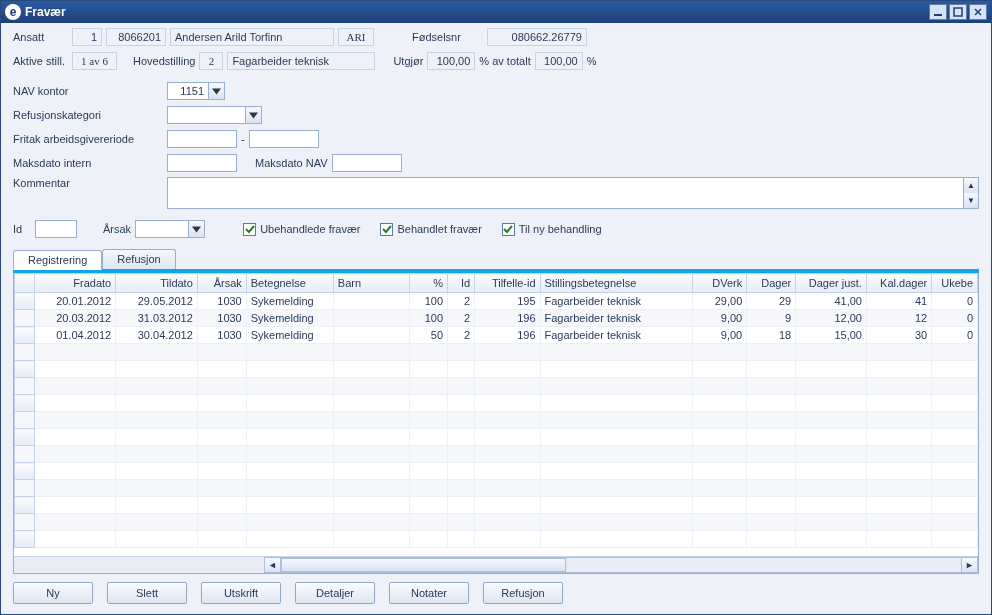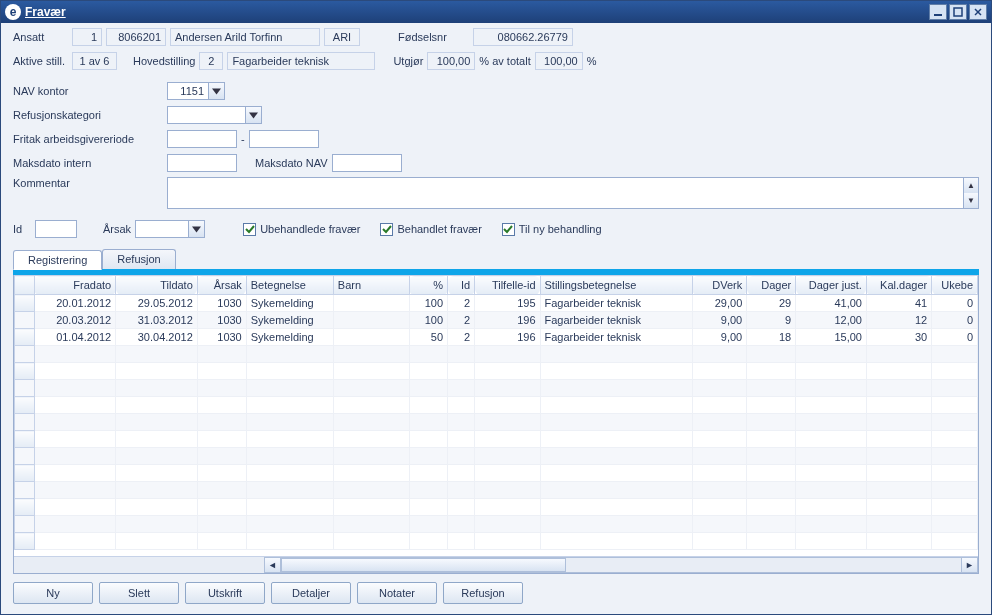--- a/index.html
+++ b/index.html
@@ -33,21 +33,21 @@
   background: #fff;
   border-radius: 50%;
   display: inline-flex;
   align-items: center;
   justify-content: center;
   margin-right: 4px;
   color:#1e4078;
   font-weight:bold;
   font-size:12px;
 }
-.titlebar .title-text { flex: 1; text-decoration: underline; }
+.titlebar .title-text { flex: 1; }
 .titlebar .winbtns { display: flex; gap: 2px; }
 .winbtn {
   width: 18px; height: 16px;
   background: #d6e3f4;
   border: 1px solid #607ea8;
   display: flex; align-items: center; justify-content: center;
   font-size: 10px; cursor: pointer;
   color:#1e4078;
 }
 .winbtn svg { width:10px; height:10px; }
@@ -66,21 +66,21 @@
   border:1px solid #9aaed0;
   height:18px;
   padding:1px 4px;
   font-size:11px;
   color:#2a3a5a;
   display:inline-flex;
   align-items:center;
 }
 .field.ro { background:#eef2f8; border:1px solid #c6d2e8;}
 .field.right { justify-content:flex-end; }
-.field.center { justify-content:center;}
+.field.center { justify-content:center;font-family:Liberation Serif, serif;}
 .select {
   display:inline-flex; align-items:center; background:#fff; border:1px solid #9aaed0; height:18px;
 }
 .select .sel-val { padding:0 4px; min-width:40px; text-align:right;}
 .select .sel-btn {
   width:16px; height:16px;
   border-left:1px solid #9aaed0;
   background:linear-gradient(to bottom,#f6f9fe,#d8e3f2);
   display:flex;align-items:center;justify-content:center;
 }
@@ -89,21 +89,21 @@
   width:13px;height:13px;border:1px solid #5a7aa8;background:#fff;
   display:flex;align-items:center;justify-content:center;
 }
 .chk .box svg{ width:10px;height:10px;}
 .comment-wrap{ flex:1; display:flex; position:relative;}
 .comment {
   flex:1; height:32px; background:#fff; border:1px solid #9aaed0; resize:none;
 }
 .spin { width:15px; display:flex; flex-direction:column; border:1px solid #9aaed0; border-left:none;}
 .spin .spbtn{flex:1;background:linear-gradient(to bottom,#f6f9fe,#d8e3f2);display:flex;align-items:center;justify-content:center;font-size:8px;color:#334;}
-.tabbar { display:flex; border-bottom:6px solid #0ea5e9; margin-top:6px;}
+.tabbar { display:flex; border-bottom:4px solid #0ea5e9; margin-top:6px;}
 .tab {
   padding:3px 14px; border:1px solid #9aaed0; border-bottom:none;
   background:linear-gradient(to bottom,#f4f6fb,#dfe7f2);
   margin-right:0px; border-radius:3px 3px 0 0;
   cursor:pointer;
 }
 .tab.active { background:#fff; position:relative; top:1px; border-bottom:1px solid #fff;}
 .gridwrap {
   flex:1; border:1px solid #9aaed0; border-top:none; background:#fff;
   display:flex; flex-direction:column; overflow:hidden;
@@ -111,35 +111,35 @@
 .grid {
   flex:1; overflow:hidden; position:relative;
 }
 table { border-collapse:collapse; width:100%; table-layout:fixed;}
 thead th {
   background:linear-gradient(to bottom,#fbfcfe,#e4ecf6);
   border:1px solid #c6d2e8;
   font-weight:normal; font-size:11px; padding:3px 4px; text-align:left;
   white-space:nowrap; overflow:hidden;
 }
-thead th.r { text-align:right;border-radius:6px;}
+thead th.r { text-align:right;}
 tbody td { border-bottom:1px solid #edf0f6; border-right:1px solid #edf0f6; padding:2px 4px; height:17px; white-space:nowrap; overflow:hidden;}
 tbody td.r { text-align:right;}
 tbody tr.alt td { background:#f5f7fb;}
 .rowind { width:18px; background:linear-gradient(to bottom,#fbfcfe,#e4ecf6); border:1px solid #c6d2e8;}
 tbody td.rowind {background:linear-gradient(to bottom,#fbfcfe,#e4ecf6);}
 .hscroll {
   height:17px; background:#e8edf5; border-top:1px solid #c6d2e8;
   display:flex; align-items:stretch;
 }
 .hscroll .padl{width:250px;}
 .hscroll .arrow{width:17px;background:linear-gradient(to bottom,#f6f9fe,#d8e3f2);border:1px solid #aebfda;display:flex;align-items:center;justify-content:center;font-size:9px;}
 .hscroll .track{flex:1;background:#e8edf5;border-top:1px solid #aebfda;border-bottom:1px solid #aebfda;position:relative;}
 .hscroll .thumb{position:absolute;left:0;top:0;bottom:0;width:285px;background:linear-gradient(to bottom,#f6f9fe,#d8e3f2);border:1px solid #aebfda;}
-.btnbar { display:flex; gap:6px; margin-top:8px;}
+.btnbar { display:flex; gap:14px; margin-top:8px;}
 .btn {
   min-width:80px; height:22px;
   background:linear-gradient(to bottom,#fbfcfe,#dde6f2);
   border:1px solid #8fa7c8; border-radius:2px;
   display:flex; align-items:center; justify-content:center;
   cursor:pointer; font-size:11px; color:#2a3a5a;
 }
 </style>
 </head>
 <body>
@@ -167,21 +167,21 @@
         </div>
     </div>
   </div>
 
   <div class="content">
 
     <div class="row">
       <span class="lbl" style="width:55px">Ansatt</span>
       <span class="field ro right" style="width:30px">1</span>
       <span class="field ro right" style="width:60px">8066201</span>
-      <span class="field ro" style="width:150px">Andersen Arild Torfinn</span>
+      <span class="field ro" style="width:164px">Andersen Arild Torfinn</span>
       <span class="field ro center" style="width:36px">ARI</span>
       <span style="width:30px"></span>
       <span class="lbl">Fødselsnr</span>
       <span style="width:18px"></span>
       <span class="field ro right" style="width:100px">080662.26779</span>
     </div>
     <div class="row">
       <span class="lbl" style="width:55px">Aktive still.</span>
       <span class="field ro center" style="width:45px">1 av 6</span>
       <span style="width:8px"></span>

